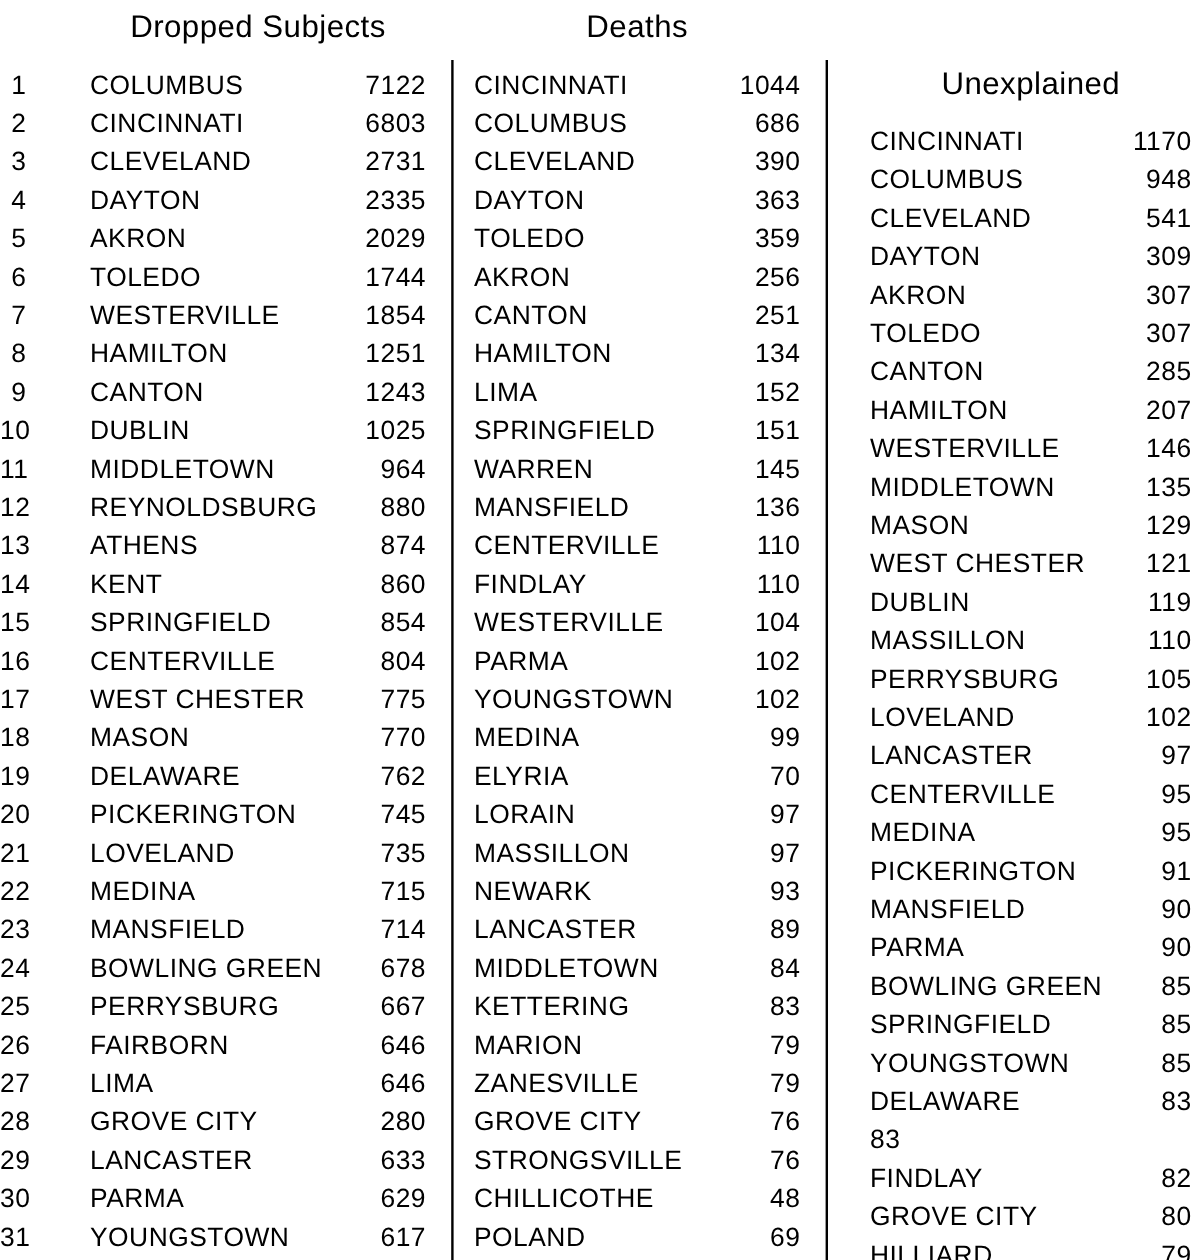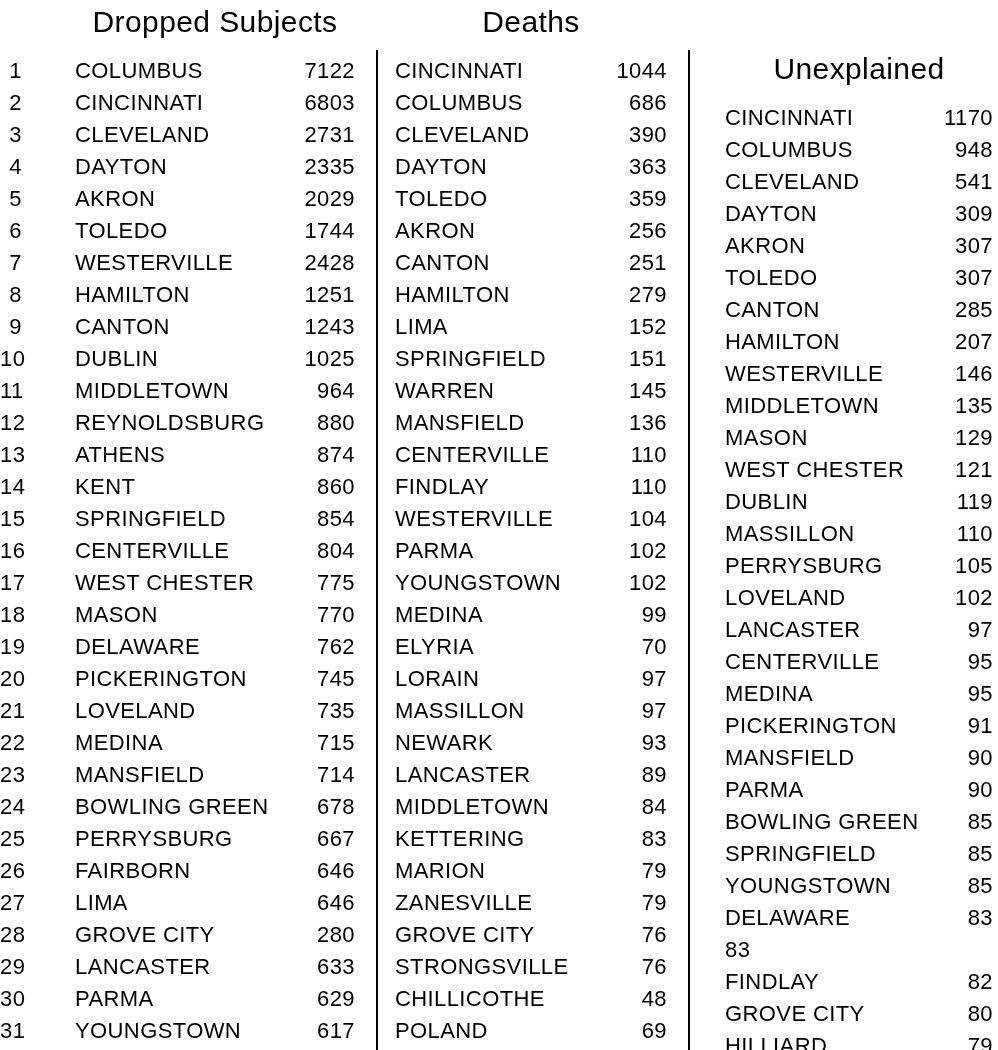--- a/index.html
+++ b/index.html
@@ -28,21 +28,21 @@
   .rank-col .cell {
     height: 32px;
     line-height: 32px;
   }
   .col {
     position: absolute;
     top: 12px;
   }
   .col .hdr {
     margin: 0;
-    font-size: 30px;
+    font-size: 26px;
     font-weight: normal;
     line-height: 20px;
     text-align: center;
     white-space: nowrap;
   }
   .col .rows {
     margin-top: 23px; 
   }
   .row {
     display: flex;
@@ -128,21 +128,21 @@
         <div class="row">
           <span class="city">AKRON</span>
           <span class="val">2029</span>
         </div>
         <div class="row">
           <span class="city">TOLEDO</span>
           <span class="val">1744</span>
         </div>
         <div class="row">
           <span class="city">WESTERVILLE</span>
-          <span class="val">2428</span>
+          <span class="val">1854</span>
         </div>
         <div class="row">
           <span class="city">HAMILTON</span>
           <span class="val">1251</span>
         </div>
         <div class="row">
           <span class="city">CANTON</span>
           <span class="val">1243</span>
         </div>
         <div class="row">
@@ -264,21 +264,21 @@
         <div class="row">
           <span class="city">AKRON</span>
           <span class="val">256</span>
         </div>
         <div class="row">
           <span class="city">CANTON</span>
           <span class="val">251</span>
         </div>
         <div class="row">
           <span class="city">HAMILTON</span>
-          <span class="val">279</span>
+          <span class="val">134</span>
         </div>
         <div class="row">
           <span class="city">LIMA</span>
           <span class="val">152</span>
         </div>
         <div class="row">
           <span class="city">SPRINGFIELD</span>
           <span class="val">151</span>
         </div>
         <div class="row">

